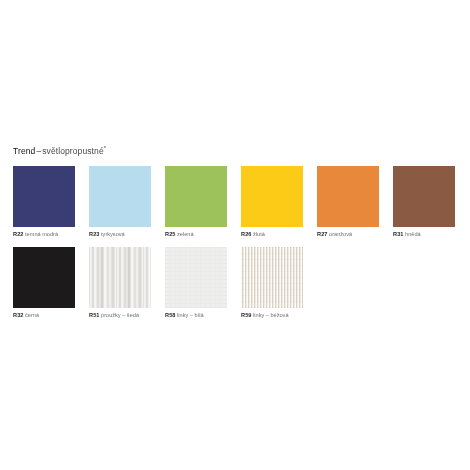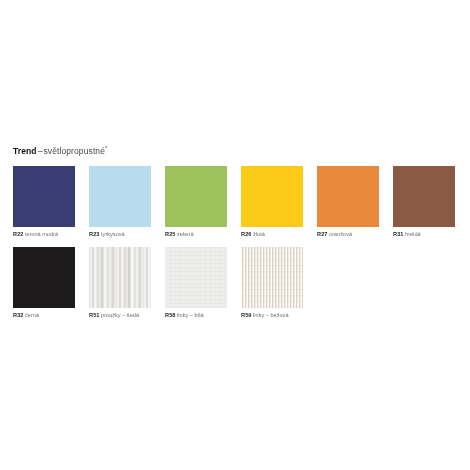--- a/index.html
+++ b/index.html
@@ -31,21 +31,21 @@
   
   .section-heading {
     font-size: 8.5px;
     line-height: 11px;
     color: #1c1c1c;
     letter-spacing: 0.1px;
     margin: 0 0 9px 0;
     white-space: nowrap;
   }
   .section-heading .brand {
-    font-weight: bold;
+    font-weight: normal;
     color: #111111;
   }
   .section-heading .dash {
     font-weight: normal;
     color: #3a3a3a;
     padding: 0 1px;
   }
   .section-heading .subtitle {
     font-weight: normal;
     color: #4a4a4a;

